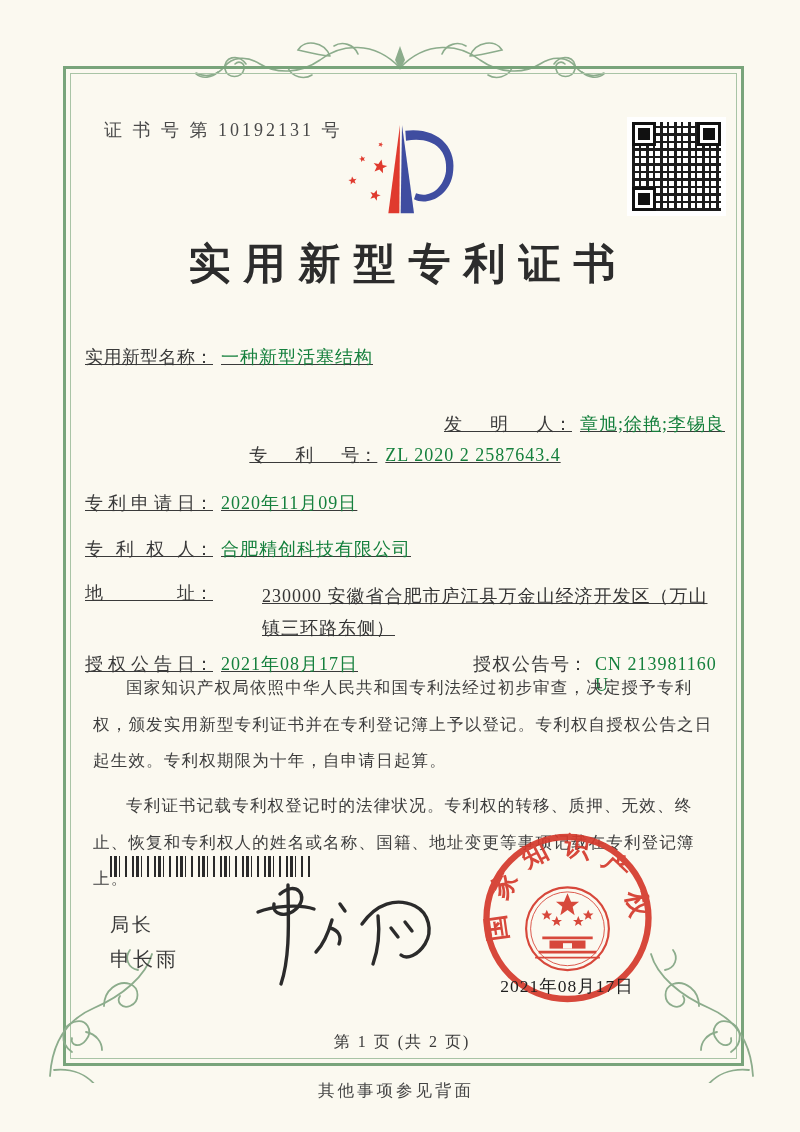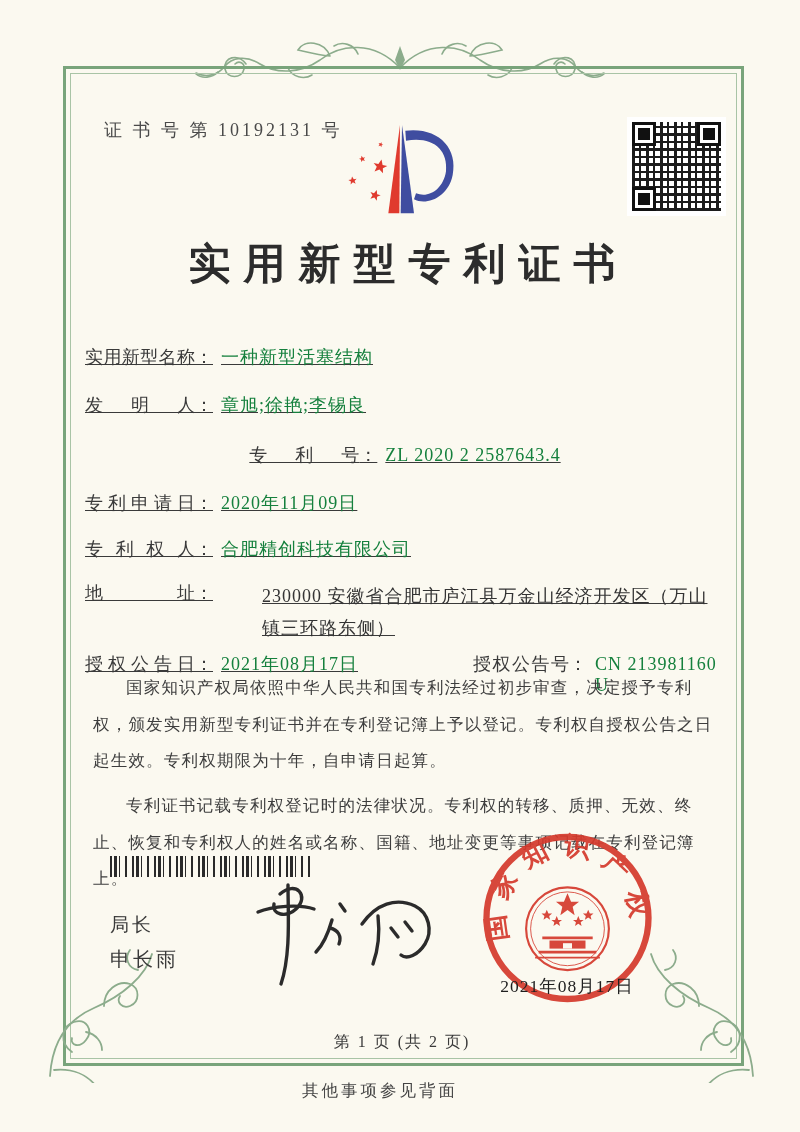--- a/index.html
+++ b/index.html
@@ -87,21 +87,21 @@
   .fp{position:absolute;width:18px;height:18px;border:3px solid #111;background:#fff;}
   .fp::after{content:"";position:absolute;inset:3px;background:#111;}
 
   
   .page-info{
     position:absolute;left:63px;top:1032px;width:678px;text-align:center;
     font-size:16px;letter-spacing:2px;color:#3a3a3a;
   }
   .back-note{
     position:absolute;left:0;top:1080px;width:760px;text-align:center;
-    font-size:16.5px;letter-spacing:3px;color:#444;
+    font-size:16.5px;letter-spacing:3px;color:#444;padding-left:16px;
   }
 
   svg{display:block;}
 </style>
 </head>
 <body>
 
 <svg class="abs" style="left:178px;top:28px;" width="444" height="58" viewBox="0 0 444 58" fill="none" stroke="#8cac8c" stroke-width="1.6" stroke-linecap="round">
   <g id="wingL">
     <path d="M222,40 C196,12 162,16 142,32 C122,46 98,46 82,36 C68,27 54,29 46,39 C40,47 28,50 18,45"></path>
@@ -159,21 +159,21 @@
   <div class="fp" style="left:5px;bottom:5px;"></div>
 </div>
 
 <div class="title">实用新型专利证书</div>
 
 <div class="row" style="top:345px;">
   <span class="lbl">实用新型名称</span>
     <span class="colon">：</span>
   <span class="val">一种新型活塞结构</span>
 </div>
-<div class="row" style="top:393px;">
+<div class="row" style="top:412px;justify-content:flex-end;">
   <span class="lbl">发明人</span>
     <span class="colon">：</span>
   <span class="val">章旭;徐艳;李锡良</span>
 </div>
 <div class="row" style="top:443px;justify-content:center;">
   <span class="lbl">专利号</span>
     <span class="colon">：</span>
   <span class="val">ZL 2020 2 2587643.4</span>
 </div>
 <div class="row" style="top:491px;">

